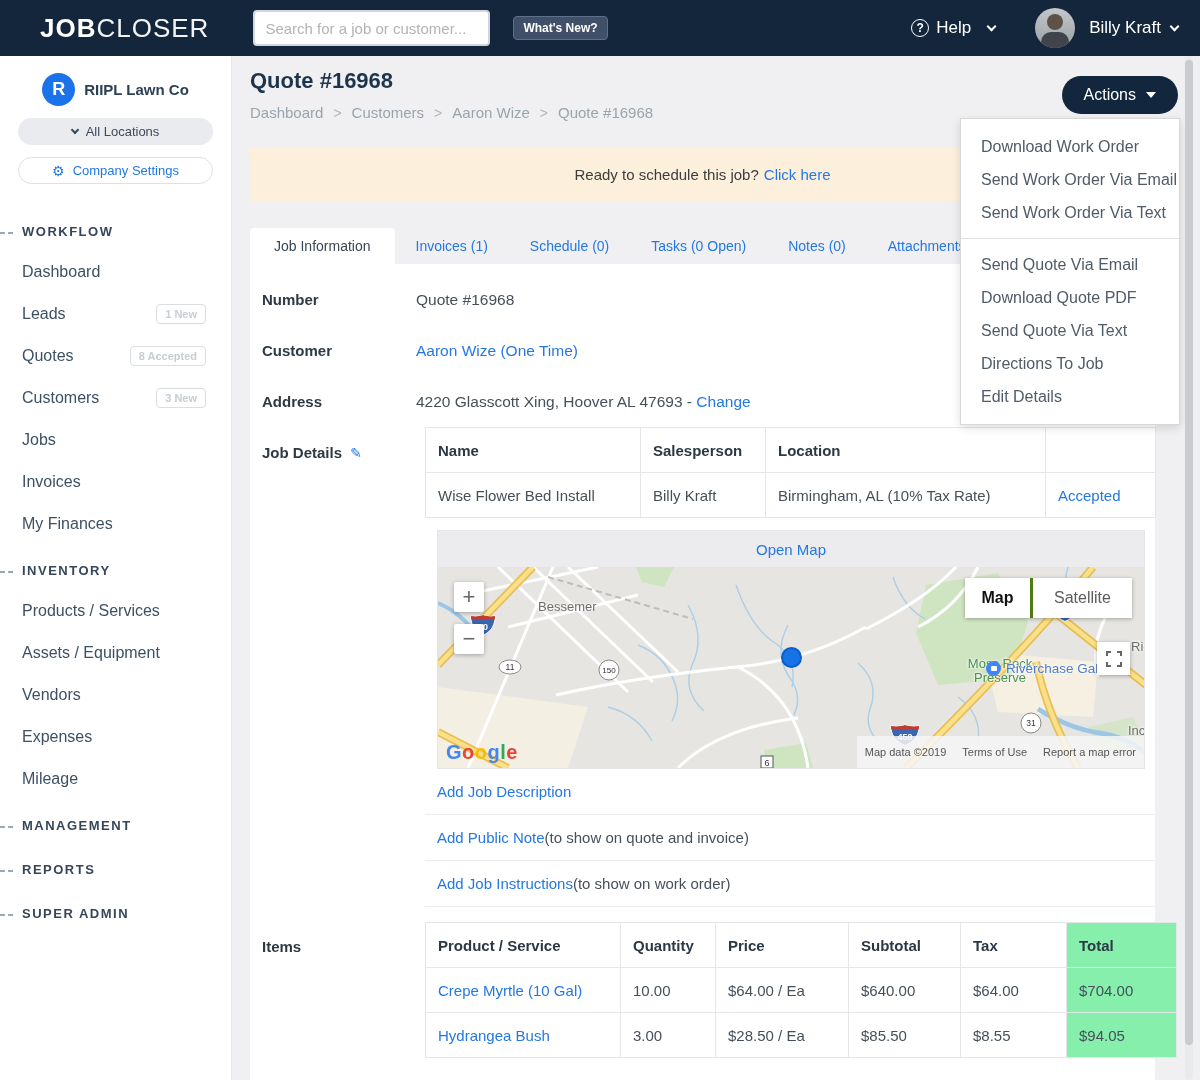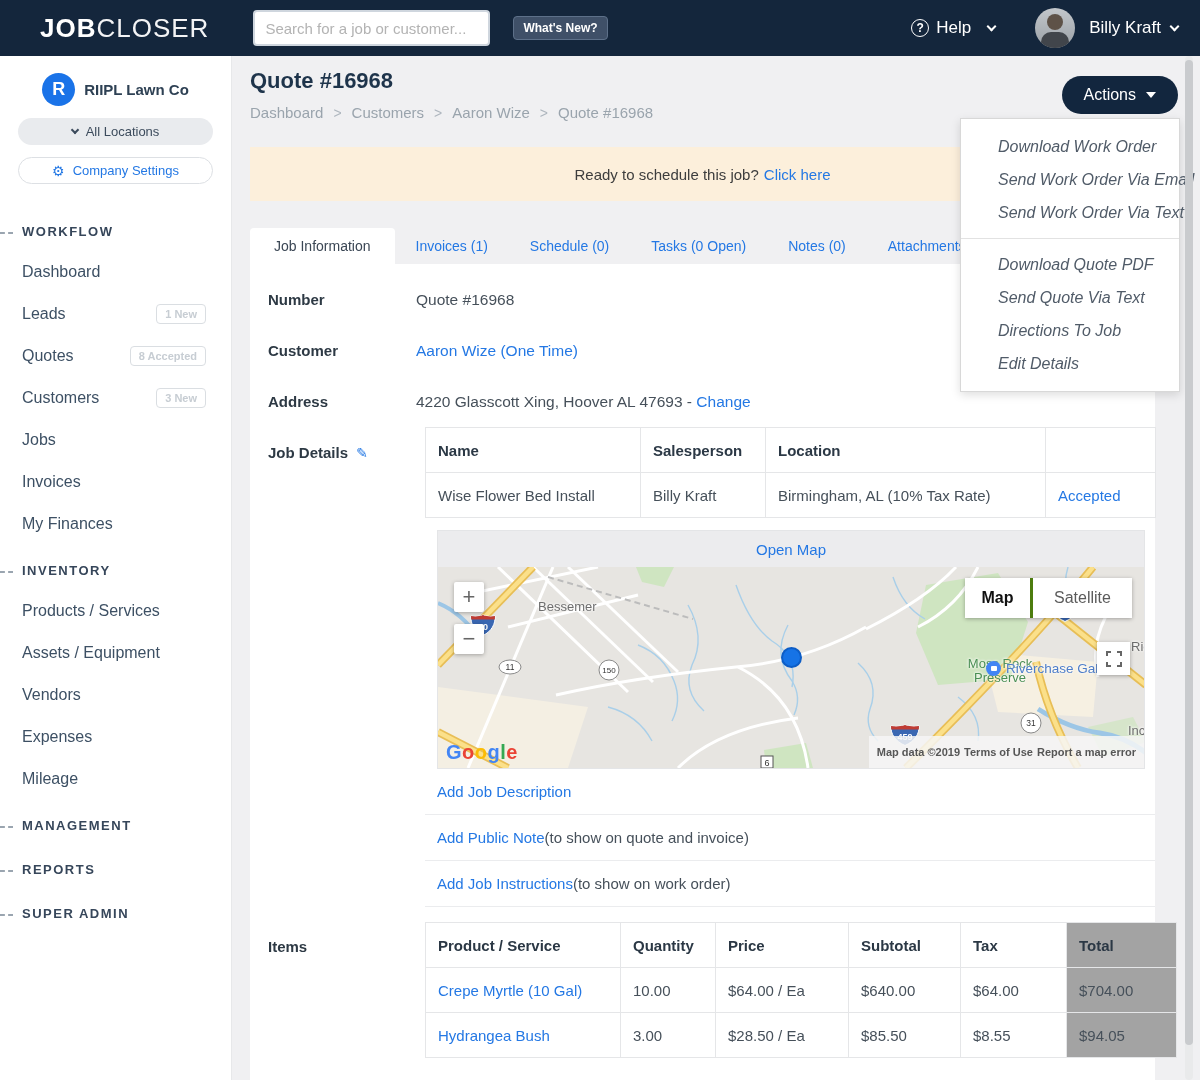--- a/index.html
+++ b/index.html
@@ -74,21 +74,21 @@
   .banner a { color:#2478e4; text-decoration:underline; margin-left:5px; cursor:pointer; }
 
   .tabs { position:absolute; left:18px; top:172px; height:36px; display:flex; align-items:stretch; }
   .tab { display:flex; align-items:center; padding:0 21px; font-size:14px; color:#2478e4; cursor:pointer; }
   .tab.active { background:#fff; border-radius:4px 4px 0 0; color:#3a4654; padding:0 24px; }
 
   .card { position:absolute; left:18px; top:208px; width:905px; height:880px; background:#fff; }
 
   .field-row { display:flex; align-items:center; height:51px; }
   .field-row.first { margin-top:10px; }
-  .field-label { width:166px; padding-left:18px; font-size:15px; font-weight:bold; color:#2d3944; flex:none; }
+  .field-label { width:166px; padding-left:12px; font-size:15px; font-weight:bold; color:#2d3944; flex:none; }
   .field-value { font-size:15.5px; color:#46505a; }
   a.blue, .blue-link { color:#2478e4; text-decoration:none; cursor:pointer; }
   .jobdetails-row { display:flex; align-items:flex-start; margin-top:0; }
   .jobdetails-row .field-label { padding-top:17px; }
   .pencil { color:#2478e4; font-family:"DejaVu Sans",sans-serif; font-size:14px; margin-left:4px; }
 
   table.grid { border-collapse:collapse; margin-left:9px; width:730px; table-layout:fixed; }
   table.grid th, table.grid td { border:1px solid #e5e6e8; font-size:15px; padding:0 12px; height:45px;
                                  text-align:left; overflow:hidden; white-space:nowrap; }
   table.grid th { font-weight:bold; color:#2b3845; }
@@ -119,41 +119,41 @@
   .lbl-green { color:#4a8f54; text-align:center; line-height:14px; }
   .lbl-blue { color:#4e7ec9; font-size:13.5px; display:flex; align-items:center; gap:5px; }
   .poi-pin { width:15px; height:15px; border-radius:50%; background:#4285f4; display:inline-flex;
              align-items:center; justify-content:center; }
   .poi-pin i { width:6px; height:5px; background:#fff; display:block; border-radius:1px; }
   .shield { position:absolute; }
   .google-logo { position:absolute; left:8px; bottom:4px; font-size:20px; font-weight:bold; letter-spacing:.5px; }
   .google-logo span:nth-child(1){color:#4285F4;} .google-logo span:nth-child(2){color:#EA4335;}
   .google-logo span:nth-child(3){color:#FBBC05;} .google-logo span:nth-child(4){color:#4285F4;}
   .google-logo span:nth-child(5){color:#34A853;} .google-logo span:nth-child(6){color:#EA4335;}
-  .attribution { position:absolute; right:0; bottom:0; height:15px; display:flex; gap:4px; align-items:center;
-                 font-size:11px; color:#565656; background:rgba(246,246,246,.85); padding:16px 8px;font-weight:bold; }
+  .attribution { position:absolute; right:0; bottom:0; height:15px; display:flex; gap:16px; align-items:center;
+                 font-size:11px; color:#565656; background:rgba(246,246,246,.85); padding:16px 8px; }
   .attribution span { cursor:pointer; }
 
   
   .add-rows { margin-left:175px; width:730px; margin-top:0; }
   .add-row { height:46px; display:flex; align-items:center; padding-left:12px; font-size:15px;
              border-bottom:1px solid #ebecee; color:#46505a; }
   .add-rows .add-row:first-child { border-top:0; }
 
   
   .items-section { display:flex; align-items:flex-start; margin-top:15px; }
   .items-section .field-label { padding-top:16px; }
   .it-c1{width:195px;} .it-c2{width:95px;} .it-c3{width:133px;} .it-c4{width:112px;}
   .it-c5{width:106px;} .it-c6{width:110px;}
-  td.total-col, th.total-col { background:#a3a3a3; }
+  td.total-col, th.total-col { background:#86efac; }
 
   
   .dropdown { position:absolute; left:728px; top:62px; width:220px; background:#fff;
               border:1px solid #d8d8d8; box-shadow:0 3px 9px rgba(0,0,0,.13); z-index:50; padding:9px 0; }
-  .dd-group { padding:2px 17px;font-style:italic; }
+  .dd-group { padding:2px 0; }
   .dd-group + .dd-group { border-top:1px solid #e2e2e2; margin-top:7px; padding-top:9px; }
   .dd-item { height:33px; display:flex; align-items:center; padding-left:20px; font-size:16px;
              color:#50expression5b68; color:#505b68; cursor:pointer; white-space:nowrap; }
 
   
   .scroll-track { position:absolute; right:7px; top:56px; bottom:0; width:8px; background:#e9eaeb;
                   border-radius:4px; z-index:70; }
   .scroll-thumb { position:absolute; left:0; top:4px; width:8px; height:985px; background:#c9cbce;
                   border-radius:4px; }
 </style>
@@ -513,20 +513,21 @@
       </div>
     </section>
 
     <div class="dropdown">
       <div class="dd-group">
         <div class="dd-item">Download Work Order</div>
         <div class="dd-item">Send Work Order Via Email</div>
         <div class="dd-item">Send Work Order Via Text</div>
       </div>
       <div class="dd-group">
+        <div class="dd-item">Send Quote Via Email</div>
         <div class="dd-item">Download Quote PDF</div>
         <div class="dd-item">Send Quote Via Text</div>
         <div class="dd-item">Directions To Job</div>
         <div class="dd-item">Edit Details</div>
       </div>
     </div>
   </main>
 
   <div class="scroll-track">
     <div class="scroll-thumb"></div>

